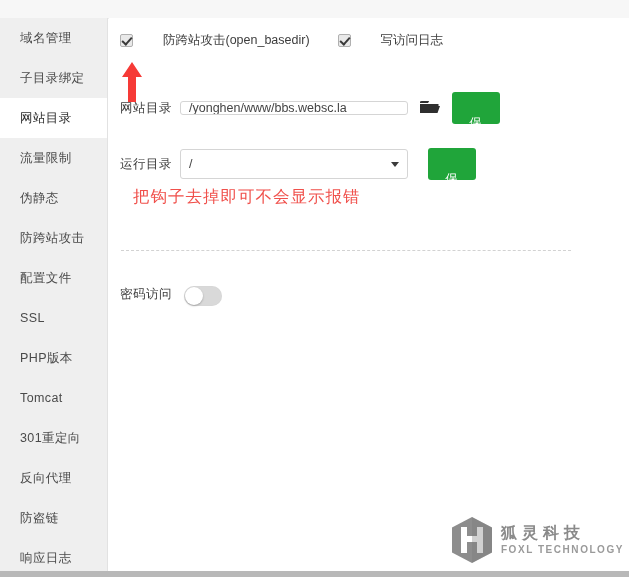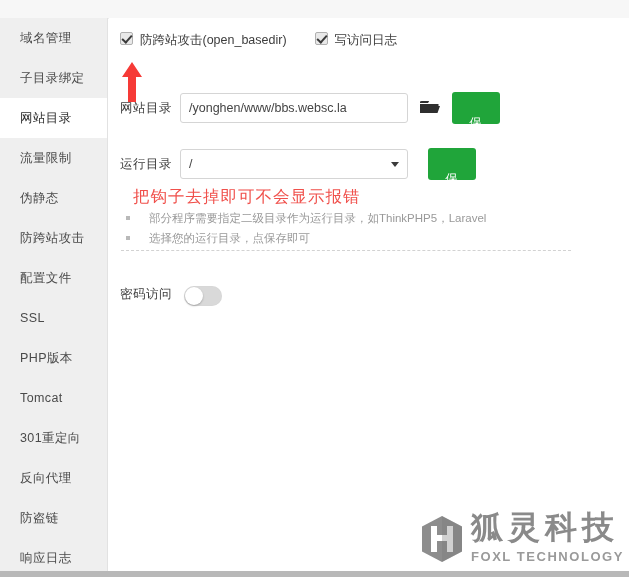--- a/index.html
+++ b/index.html
@@ -74,23 +74,24 @@
   
   .chk-row {
     position: absolute;
     left: 11px;
     top: 14px;
     display: flex;
     align-items: center;
   }
   .chk-wrap {
     display: flex;
-    align-items: flex-start;
+    align-items: center;
     margin-right: 28px;
     cursor: pointer;
+    gap: 23px;
   }
   .chk-box {
     width: 13px;
     height: 13px;
     border: 1px solid #b0b0b0;
     background: #e9e9e9;
     border-radius: 2px;
     margin-right: 7px;
     position: relative;
     flex: none;
@@ -134,21 +135,21 @@
 
   .row-label {
     font-size: 12.5px;
     color: #3c3c3c;
     white-space: nowrap;
     margin-right: 8px;
     letter-spacing: 0.5px;
   }
   .txt-input {
     width: 228px;
-    height: 30px;
+    height: 14px;
     line-height: 30px;
     border: 1px solid #d5d5d5;
     border-radius: 3px;
     background: #fff;
     color: #444;
     font-size: 12.5px;
     font-family: "Liberation Sans", "DejaVu Sans", sans-serif;
     padding: 0 8px;
     box-sizing: border-box;
     outline: none;
@@ -284,29 +285,29 @@
   .logo {
     position: absolute;
     right: 5px;
     bottom: 8px;
     display: flex;
     align-items: center;
   }
   .logo-mark { width: 44px; height: 46px; display:block; margin-right: 7px;}
   .logo-text { line-height: 1; }
   .logo-cn {
-    font-size: 32px;
+    font-size: 16px;
     font-weight: bold;
     color: #8a8a8a;
     letter-spacing: 5px;
     display: block;
-    font-family: Liberation Mono, monospace;
+    font-family: Liberation Sans, sans-serif;
   }
   .logo-en {
-    font-size: 13px;
+    font-size: 10px;
     font-weight: bold;
     color: #9a9a9a;
     letter-spacing: 1.55px;
     display: block;
     margin-top: 4px;
     font-family: "Liberation Sans", "DejaVu Sans", sans-serif;
   }
 
   
   .hscroll {
@@ -379,24 +380,20 @@
       <span class="row-label">运行目录</span>
       <div class="select-box">
         <span class="select-val">/</span>
         <span class="select-caret"></span>
       </div>
       <button class="save-btn save-gap">保存</button>
     </div>
 
     <div class="notice">把钩子去掉即可不会显示报错</div>
 
-    <ul class="tips">
-      <li>部分程序需要指定二级目录作为运行目录，如ThinkPHP5，Laravel</li>
-      <li>选择您的运行目录，点保存即可</li>
-    </ul>
 
     <div class="divider"></div>
 
     <div class="pwd-row">
       <span class="pwd-label">密码访问</span>
       <div class="toggle">
         <span class="knob"></span>
       </div>
     </div>
 

